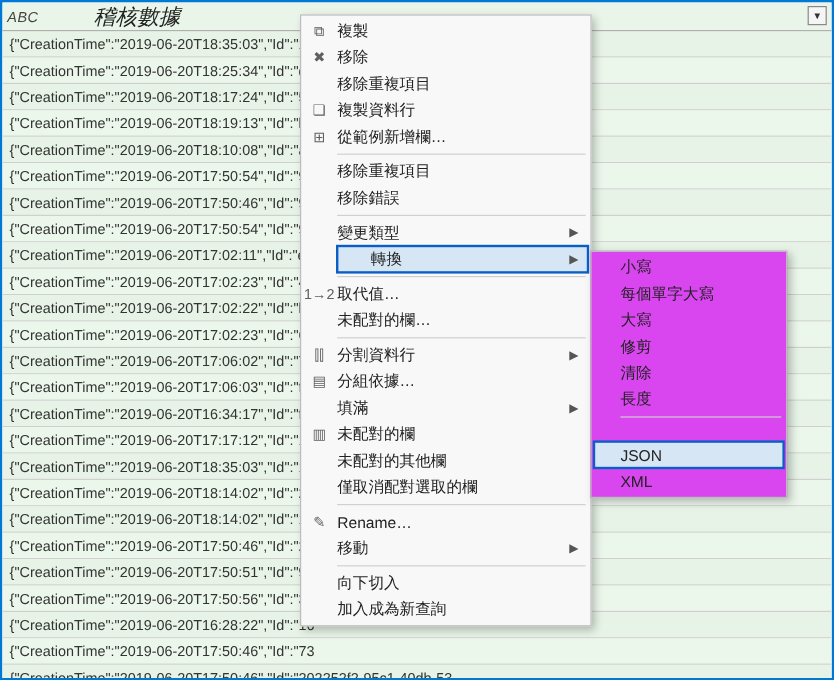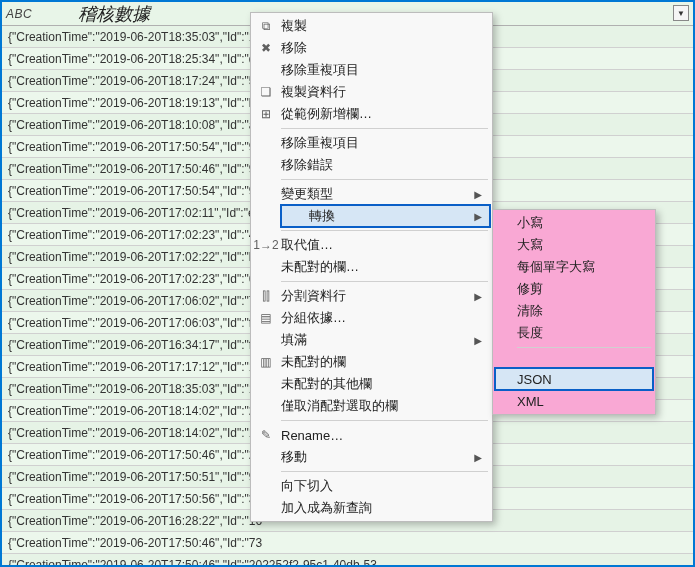--- a/index.html
+++ b/index.html
@@ -114,21 +114,21 @@
     outline-offset: -1px;
     margin-left: 28px;
   }
 
   
   .submenu {
     position: absolute;
     top: 207px;
     left: 490px;
     width: 164px;
-    background: #f9a8d4;
+    background: #d946ef;
     border: 1px solid #bcbcbc;
     box-shadow: 3px 3px 7px rgba(0,0,0,0.25);
     padding: 2px;
   }
   .sub-item {
     height: 22px;
     display: flex;
     align-items: center;
     padding-left: 22px;
     color: #222;
@@ -268,24 +268,24 @@
     <div class="ctx-item">
       <span>加入成為新查詢</span>
     </div>
   </div>
 
 <div class="submenu" id="submenu">
     <div class="sub-item">
       <span>小寫</span>
     </div>
     <div class="sub-item">
+      <span>每個單字大寫</span>
+    </div>
+    <div class="sub-item">
       <span>大寫</span>
-    </div>
-    <div class="sub-item">
-      <span>每個單字大寫</span>
     </div>
     <div class="sub-item">
       <span>修剪</span>
     </div>
     <div class="sub-item">
       <span>清除</span>
     </div>
     <div class="sub-item">
       <span>長度</span>
     </div>

